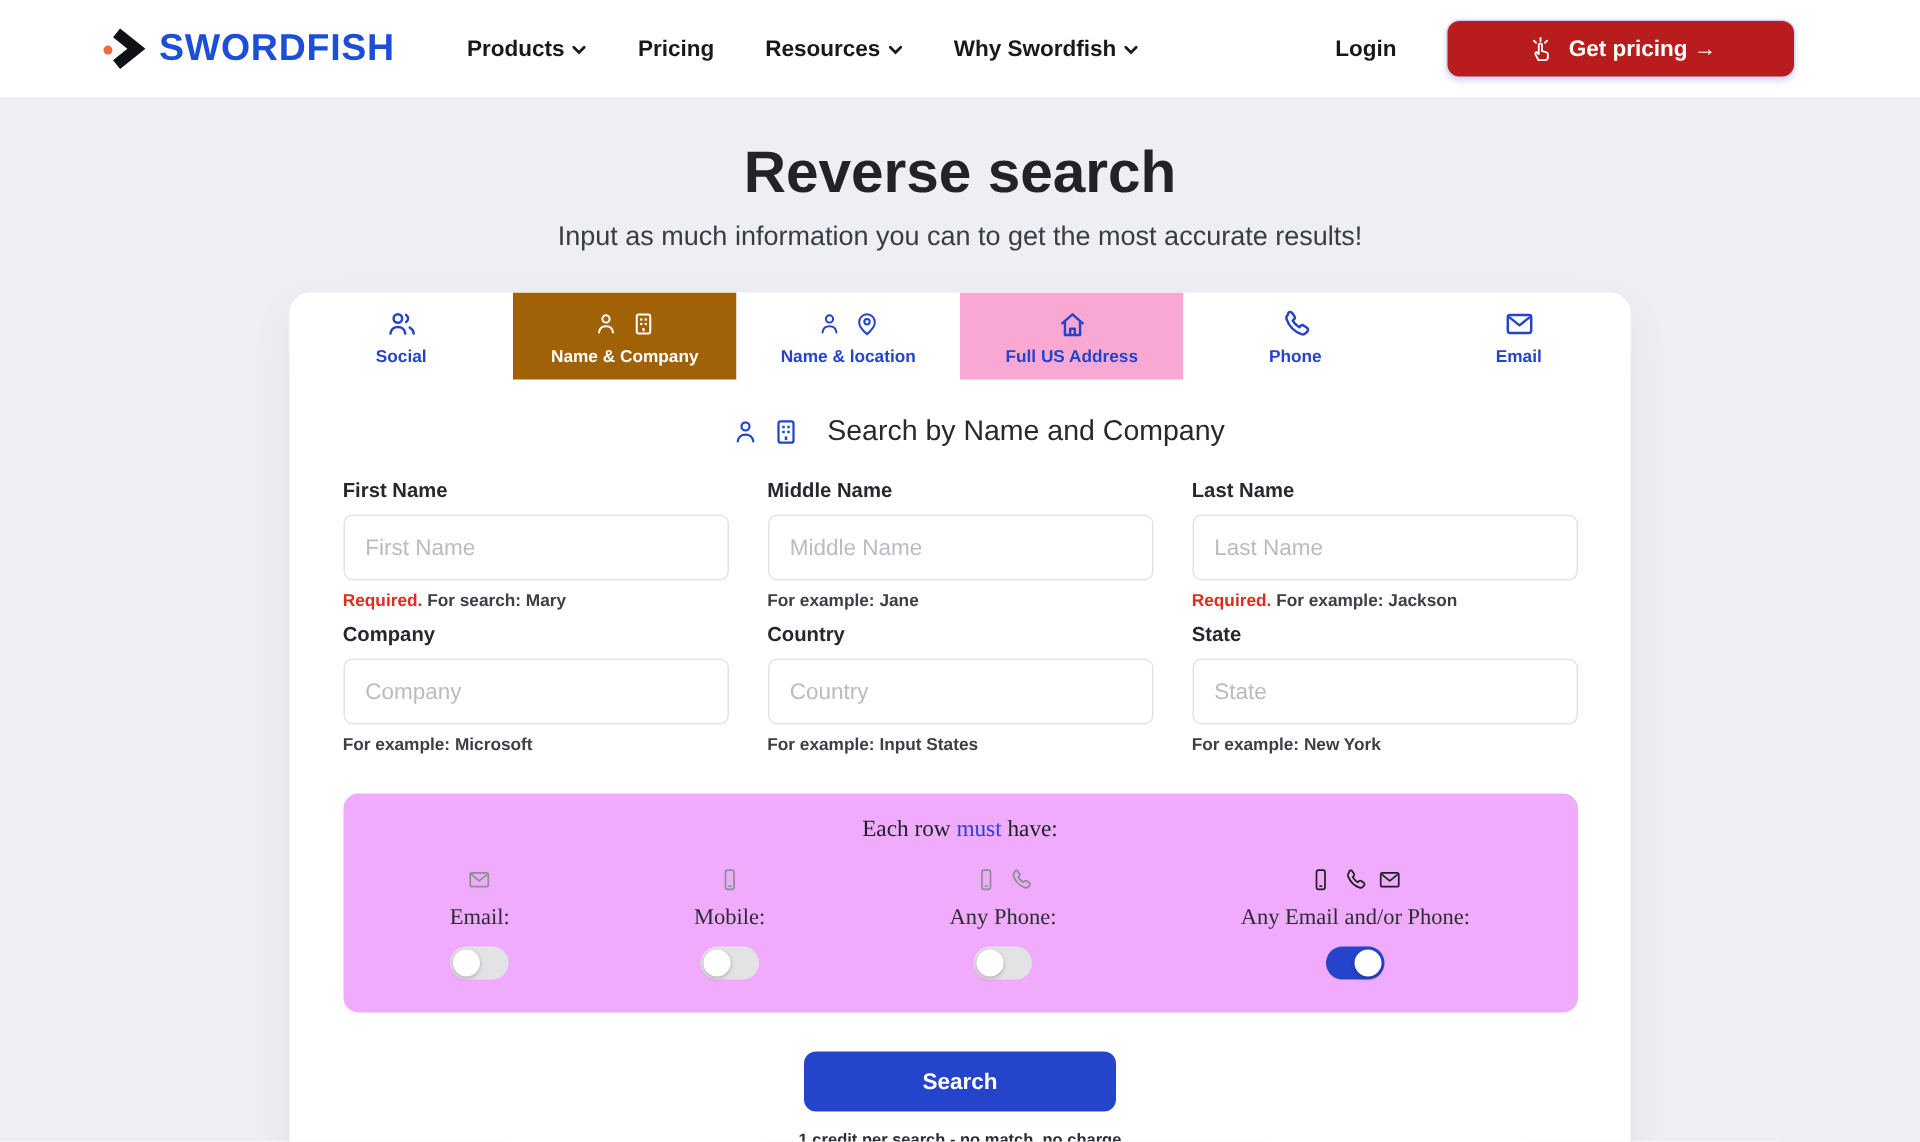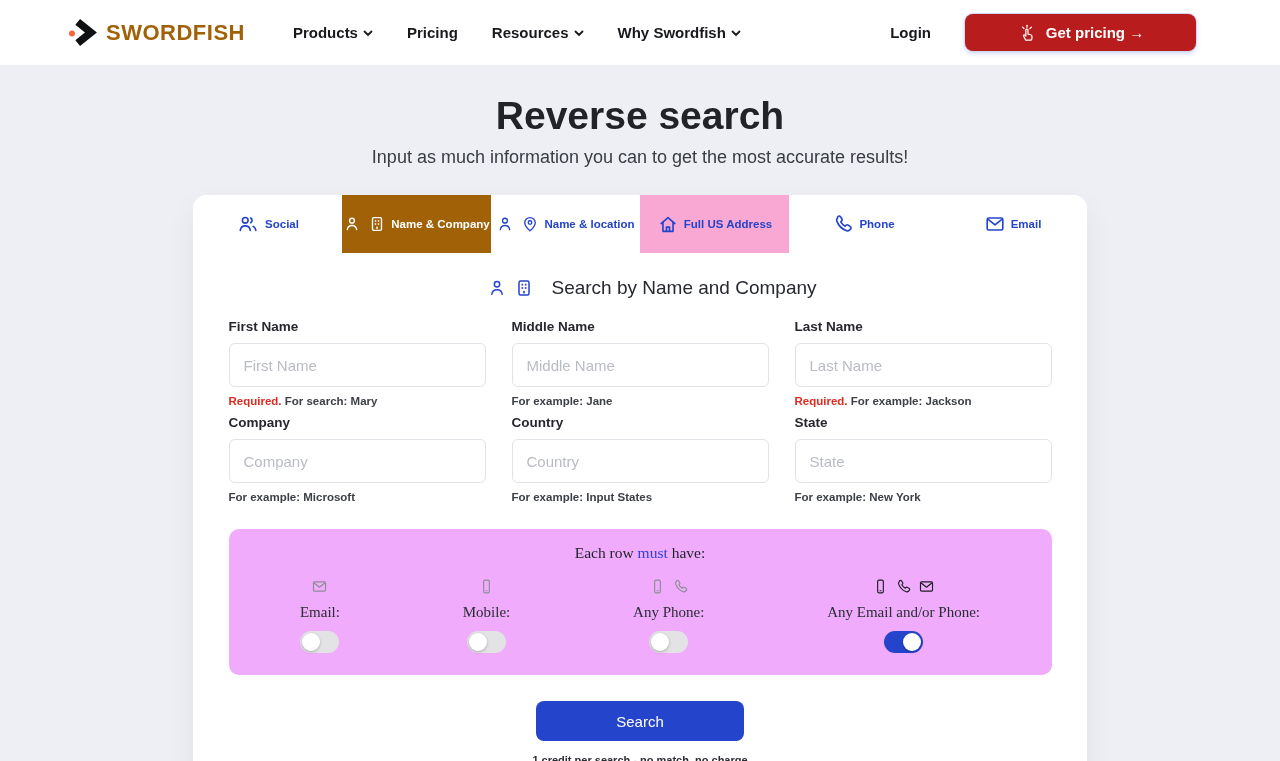--- a/index.html
+++ b/index.html
@@ -10,21 +10,21 @@
     overflow: hidden;
     color: #212327;
   }
   
   .header {
     height: 65px; background: #ffffff;
     display: flex; align-items: center;
     padding: 0 84px 0 68px;
   }
   .logo { display: flex; align-items: center; gap: 8px; cursor: pointer; }
-  .logo-text { font-size: 22px; font-weight: bold; letter-spacing: .5px; color: #a16207; }
+  .logo-text { font-size: 25px; font-weight: bold; letter-spacing: .5px; color: #1d4ed8; }
   .nav { display: flex; align-items: flex-end; gap: 34px; margin-left: 48px; }
   .nav-item {
     display: flex; align-items: center; gap: 5px;
     font-size: 15px; font-weight: bold; color: #17191d; cursor: pointer;
   }
   .nav-item svg { margin-top: 2px; }
   .header-right { margin-left: auto; display: flex; align-items: center; gap: 34px; }
   .login { font-size: 15px; font-weight: bold; color: #17191d; cursor: pointer; }
   .pricing-btn {
     width: 231px; height: 37px; border: none; border-radius: 8px;
@@ -39,21 +39,21 @@
   .hero p { margin-top: 9px; font-size: 18px; color: #393c41; }
   
   .card {
     width: 894px; margin: 27px auto 0; background: #fff;
     border-radius: 14px; overflow: hidden;
     box-shadow: 0 12px 30px rgba(30,40,70,.06);
     padding-bottom: 26px;
   }
   .tabs { display: flex; height: 58px; }
   .tab {
-    flex: 1; display: flex; flex-direction: row;
+    flex: 1; display: flex; flex-direction: column;
     align-items: center; justify-content: center; gap: 5px;
     color: #2444cb; cursor: pointer; background: #fff;
   }
   .tab-icons { display: flex; align-items: center; gap: 7px; height: 22px; }
   .tab-label { font-size: 11.5px; font-weight: bold; }
   .tab.active { background: #a16207; color: #fff; }
   .tab.shaded { background: #f9a8d4; }
   
   .section-head {
     margin-top: 24px; display: flex; align-items: center; justify-content: center; gap: 9px; margin-left: 24px;
@@ -94,21 +94,21 @@
   .switch .knob {
     position: absolute; top: 2px; left: 2px; width: 18px; height: 18px;
     border-radius: 50%; background: #fff; box-shadow: 0 1px 3px rgba(0,0,0,.25);
   }
   .switch.on { background: #2444cb; }
   .switch.on .knob { left: auto; right: 2px; }
   
   .search-btn {
     display: block; width: 208px; height: 40px; margin: 26px auto 0;
     background: #2444cb; color: #fff; border: none; border-radius: 8px;
-    font-family: inherit; font-size: 15px; font-weight: normal; cursor: pointer;
+    font-family: inherit; font-size: 15px; font-weight: bold; cursor: pointer;
   }
   .credit-note { margin-top: 13px; text-align: center; font-size: 11px; font-weight: bold; color: #2a2d33; }
   svg { display: block; }
 </style>
 </head>
 <body>
 
 <div class="header">
   <div class="logo">
     <span>

